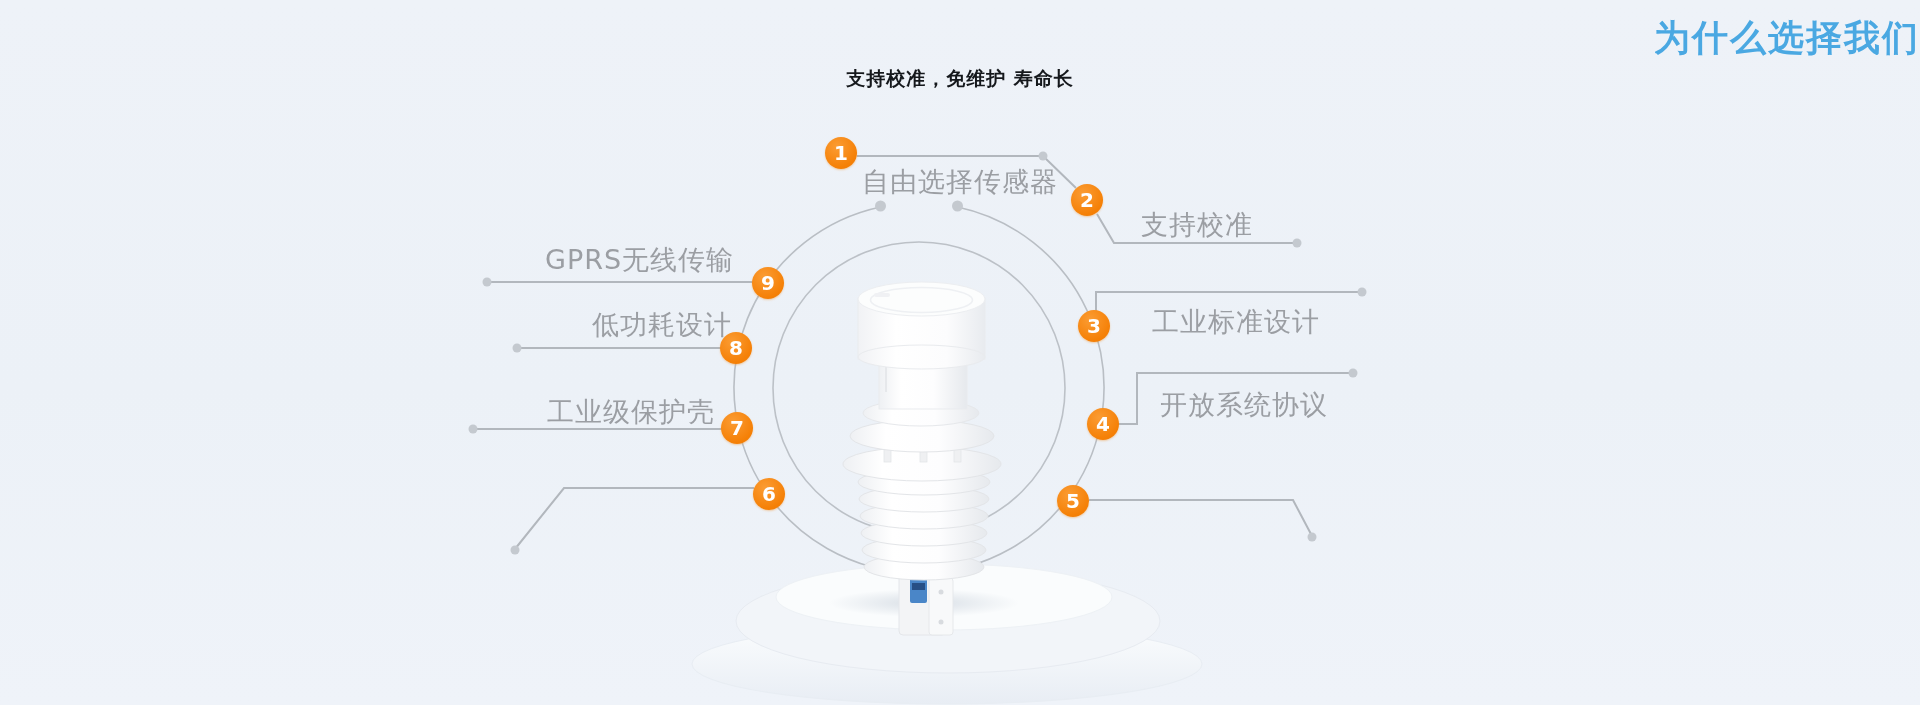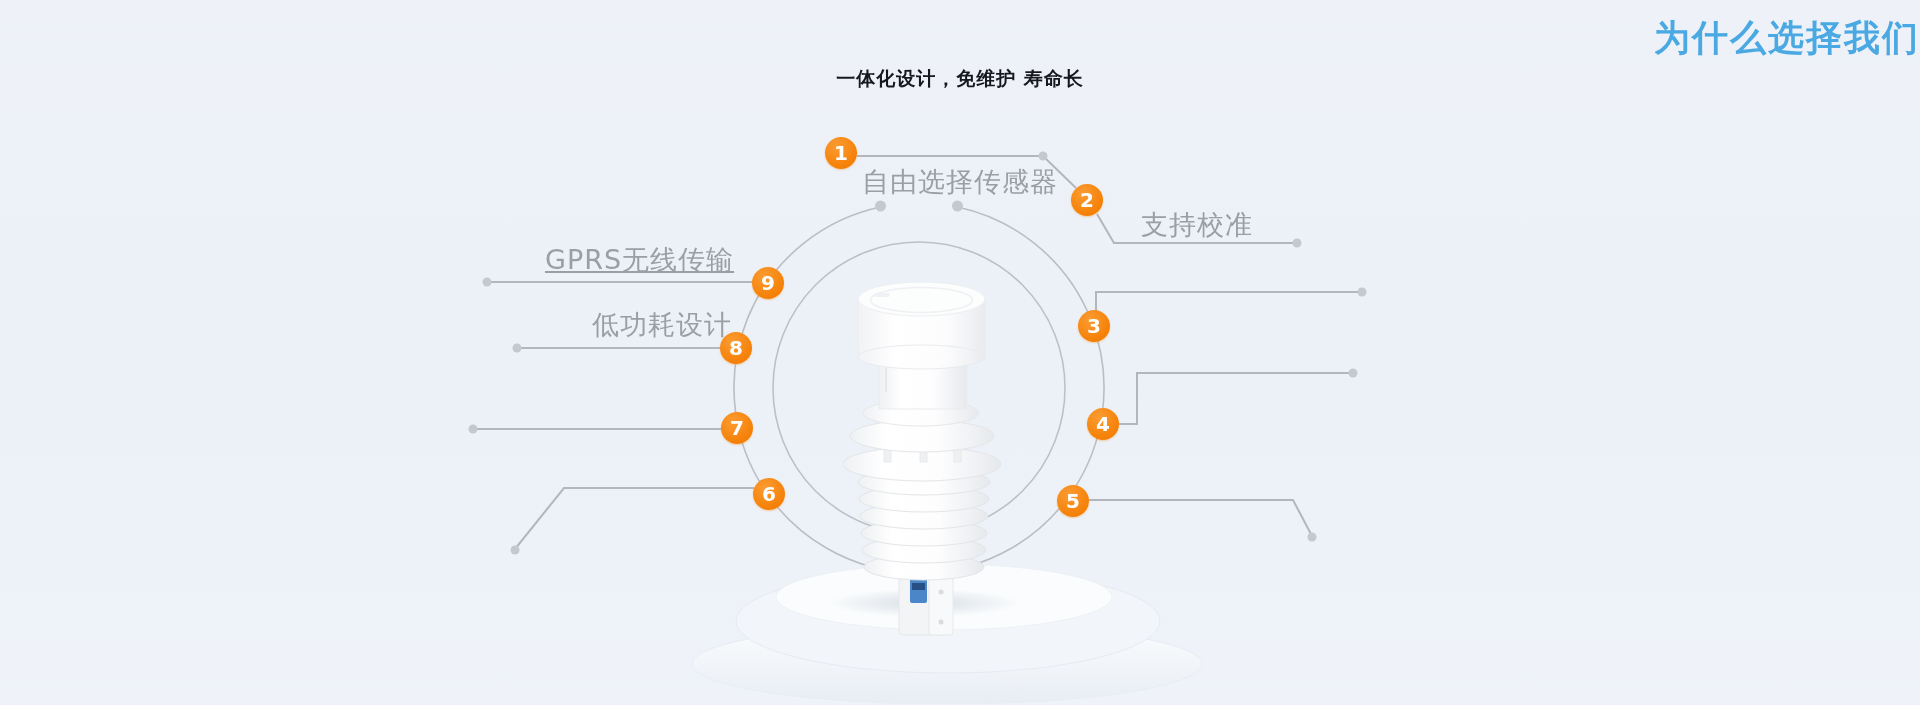--- a/index.html
+++ b/index.html
@@ -44,21 +44,21 @@
   .b9{left:752px;top:267px;}
   
   .l1{left:862px;top:120px;margin-top:44px;}
   .l2{left:1141px;top:207px;}
   .l3{left:1152px;top:304px;}
   .l4{left:1160px;top:387px;}
   .l5{left:1097px;top:506px;}
   .l6{left:553px;top:504px;}
   .l7{left:547px;top:394px;}
   .l8{left:592px;top:307px;}
-  .l9{left:545px;top:242px;text-decoration:underline;}
+  .l9{left:545px;top:242px;}
 </style>
 </head>
 <body>
 
 <div class="stage">
 
   <svg class="scene" width="1920" height="705" viewBox="0 0 1920 705">
     <defs>
       <linearGradient id="cylG" x1="0" y1="0" x2="1" y2="0">
         <stop offset="0" stop-color="#eef0f3"></stop>
@@ -152,30 +152,33 @@
       <circle cx="1353" cy="373" r="4.5"></circle>
       <circle cx="1312" cy="537" r="4.5"></circle>
       <circle cx="515" cy="550" r="4.5"></circle>
       <circle cx="473" cy="429" r="4.5"></circle>
       <circle cx="517" cy="348" r="4.5"></circle>
       <circle cx="487" cy="282" r="4.5"></circle>
     </g>
   </svg>
 
   <h1 class="title">为什么选择我们</h1>
-  <p class="subtitle">一体化设计，免维护 寿命长</p>
+  <p class="subtitle">支持校准，免维护 寿命长</p>
 
   <div class="badge b1">1</div>
   <div class="badge b2">2</div>
   <div class="badge b3">3</div>
   <div class="badge b4">4</div>
   <div class="badge b5">5</div>
   <div class="badge b6">6</div>
   <div class="badge b7">7</div>
   <div class="badge b8">8</div>
   <div class="badge b9">9</div>
 
   <div class="flabel l1">自由选择传感器</div>
   <div class="flabel l2">支持校准</div>
+  <div class="flabel l3">工业标准设计</div>
+  <div class="flabel l4">开放系统协议</div>
+  <div class="flabel l7">工业级保护壳</div>
   <div class="flabel l8">低功耗设计</div>
   <div class="flabel l9">GPRS无线传输</div>
 
 </div>
 
 </body></html>

